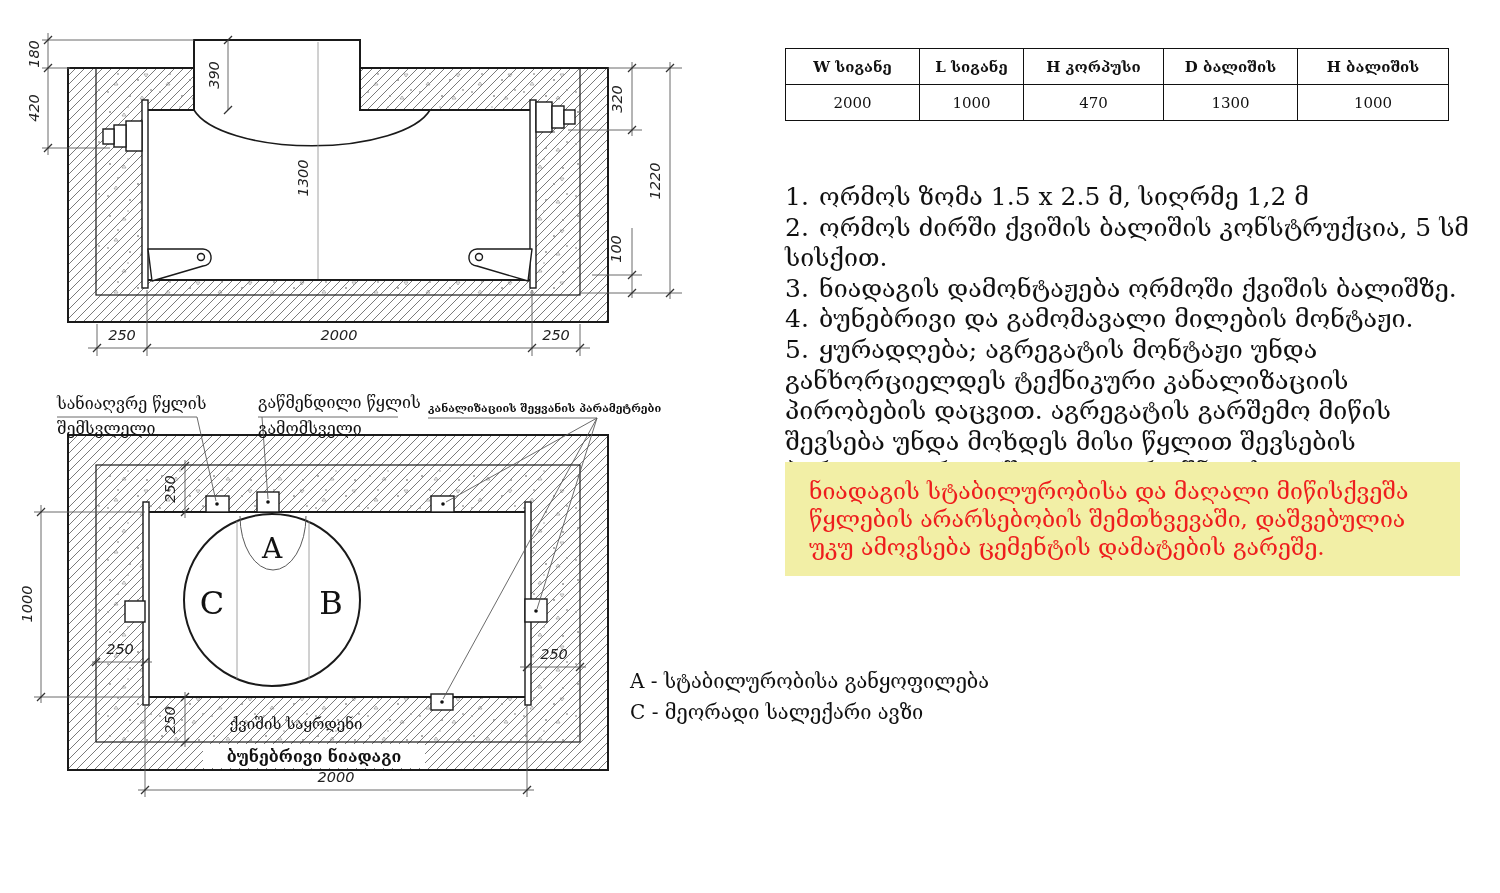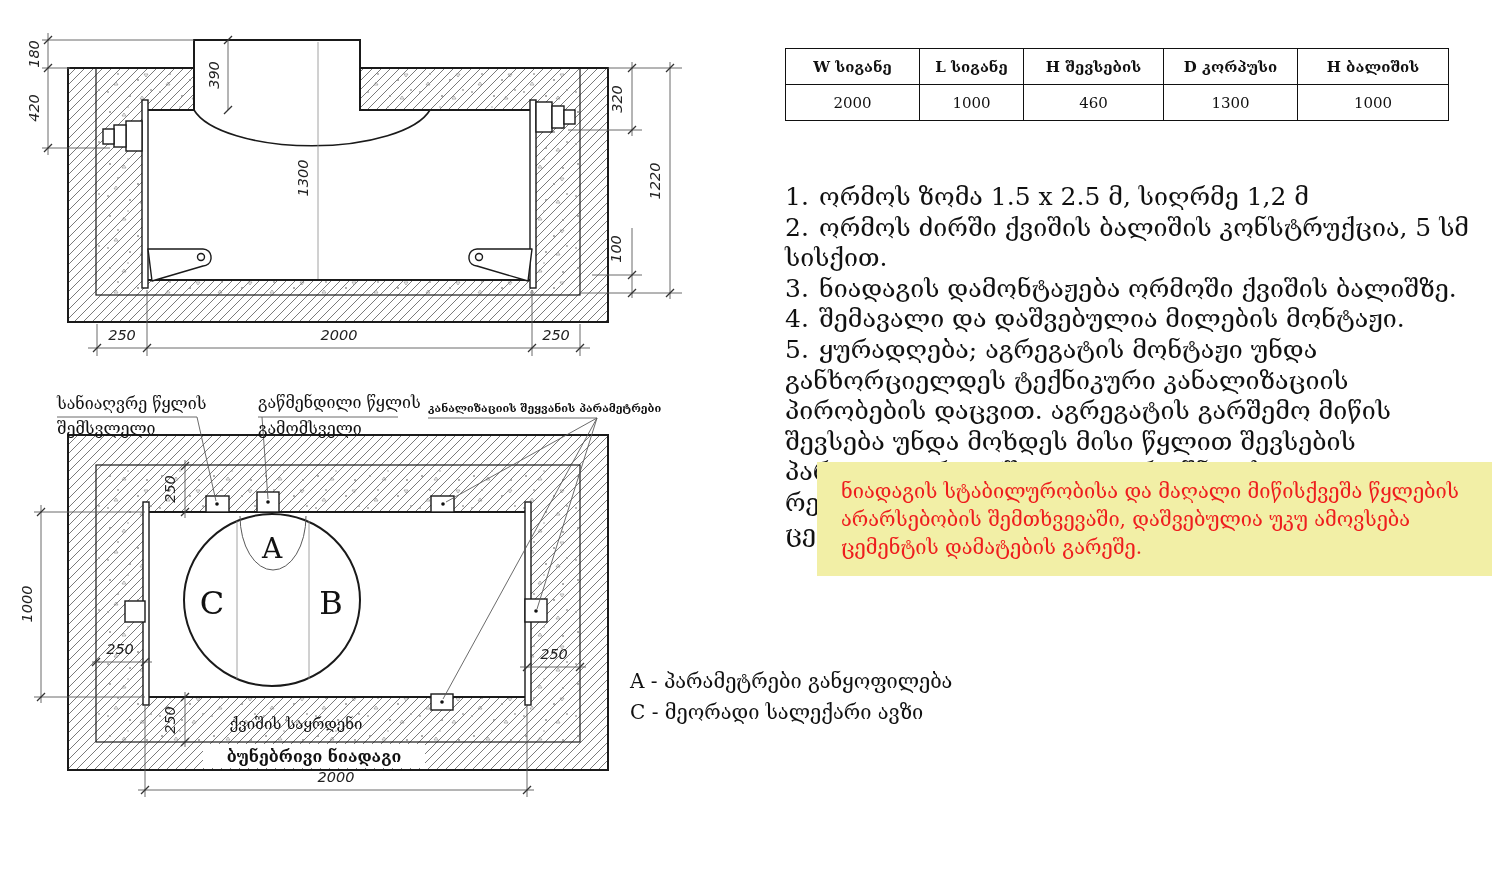--- a/index.html
+++ b/index.html
@@ -24,21 +24,21 @@
       font-family:"DejaVu Serif","DejaVu Sans",serif;}
   #param-table .title-cell{height:43px;font-size:17px;font-weight:bold;}
   #param-table .head-cell{height:33px;font-size:15px;font-weight:bold;}
   #param-table .val-cell{height:33px;font-size:15px;}
 
   #notes{left:785px;top:182px;width:697px;}
   #notes p{margin:0;font-size:25px;line-height:30.6px;}
   #notes .num{display:inline-block;width:34px;}
 
   #warning-box{left:785px;top:462px;width:627px;padding:15px 24px 15px 24px;
-      background:#f2efa6;color:#ee1d1d;font-size:20px;line-height:28px;margin-left:32px;}
+      background:#f2efa6;color:#ee1d1d;font-size:23px;line-height:28px;}
 
   #legend{left:630px;top:666px;width:420px;}
   #legend div{font-size:20px;line-height:31px;}
 </style>
 </head>
 <body>
 
 <div id="stage">
 
 <svg id="drawings" width="700" height="893" viewBox="0 0 700 893" xmlns="http://www.w3.org/2000/svg">
@@ -242,44 +242,44 @@
         <col style="width:134px">
         <col style="width:104px">
         <col style="width:140px">
         <col style="width:134px">
         <col style="width:151px">
       </colgroup>
   <tbody>
     <tr>
       <td class="head-cell">W სიგანე</td>
       <td class="head-cell">L სიგანე</td>
-      <td class="head-cell">H შევსების</td>
-      <td class="head-cell">D კორპუსი</td>
+      <td class="head-cell">H კორპუსი</td>
+      <td class="head-cell">D ბალიშის</td>
       <td class="head-cell">H ბალიშის</td>
     </tr>
     <tr>
       <td class="val-cell">2000</td>
       <td class="val-cell">1000</td>
-      <td class="val-cell">460</td>
+      <td class="val-cell">470</td>
       <td class="val-cell">1300</td>
       <td class="val-cell">1000</td>
     </tr>
   </tbody>
 </table>
 
 <div id="notes" class="abs">
   <p><span class="num">1.</span><span>ორმოს ზომა 1.5 x 2.5 მ,  სიღრმე 1,2 მ</span></p>
   <p><span class="num">2.</span><span>ორმოს ძირში ქვიშის ბალიშის კონსტრუქცია, 5 სმ სისქით.</span></p>
   <p><span class="num">3.</span><span>ნიადაგის დამონტაჟება ორმოში ქვიშის ბალიშზე.</span></p>
-  <p><span class="num">4.</span><span>შემავალი და დაშვებულია მილების მონტაჟი.</span></p>
+  <p><span class="num">4.</span><span>ბუნებრივი და გამომავალი მილების მონტაჟი.</span></p>
   <p><span class="num">5.</span><span>ყურადღება; აგრეგატის მონტაჟი უნდა განხორციელდეს ტექნიკური კანალიზაციის პირობების დაცვით. აგრეგატის გარშემო მიწის შევსება უნდა მოხდეს მისი წყლით შევსების პარალელურად (შიდა დაგარე წნევის რეგულაციისთვის). ქვედა ნაწილი შეავსეთ ქვიშა-ცემენტის ნარევით 5:1 თანაფარდობით.</span></p>
 </div>
 
 <div id="warning-box" class="abs">
   <span>ნიადაგის სტაბილურობისა და მაღალი მიწისქვეშა წყლების არარსებობის შემთხვევაში, დაშვებულია უკუ ამოვსება ცემენტის დამატების გარეშე.</span>
 </div>
 
 <div id="legend" class="abs">
-  <div>A - პარამეტრები განყოფილება</div>
+  <div>A - სტაბილურობისა განყოფილება</div>
   <div>C - მეორადი სალექარი ავზი</div>
 </div>
 
 </div>
 
 </body></html>

